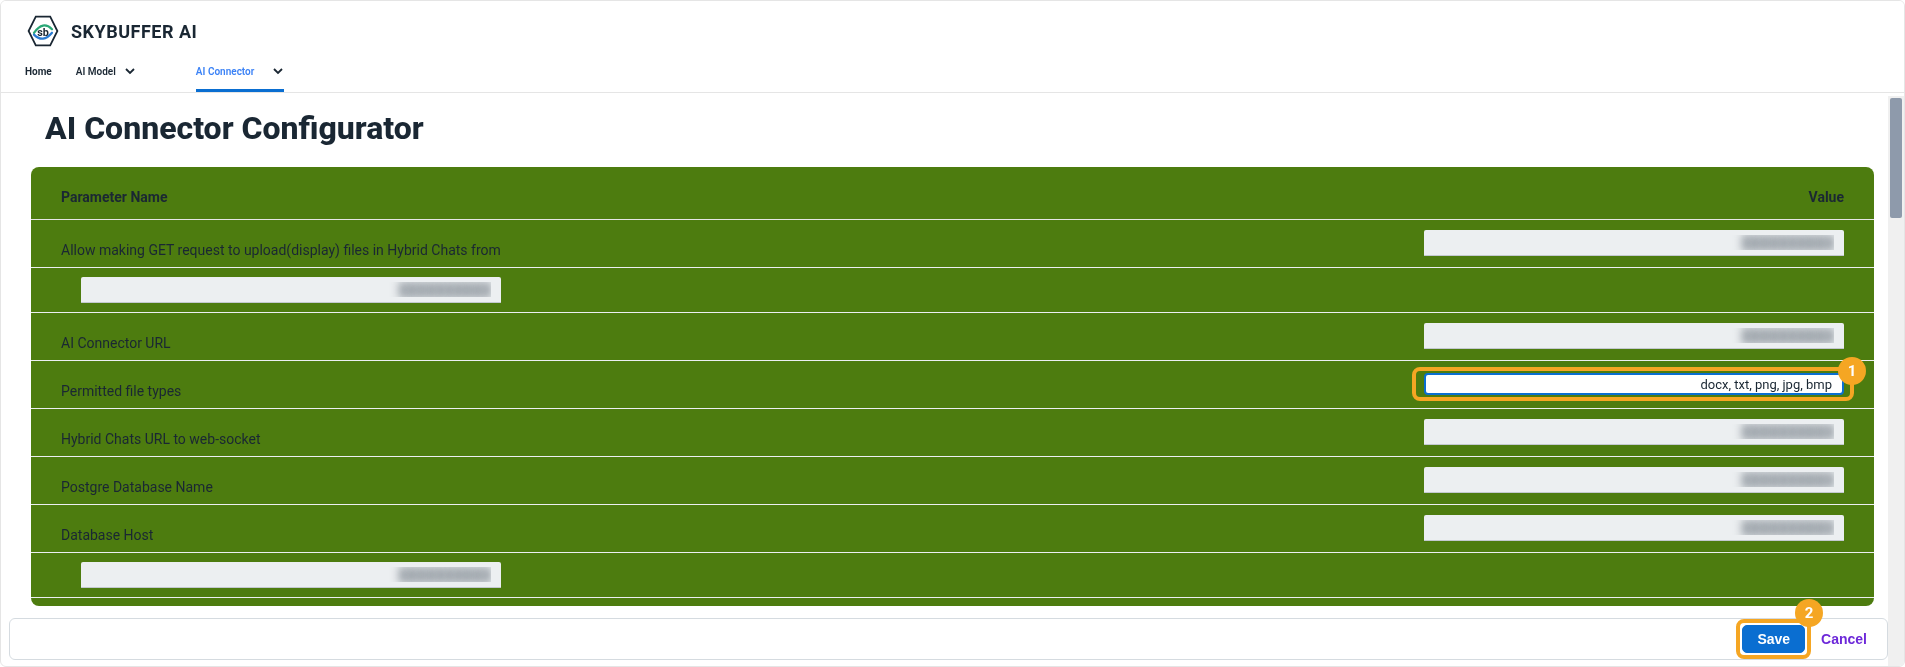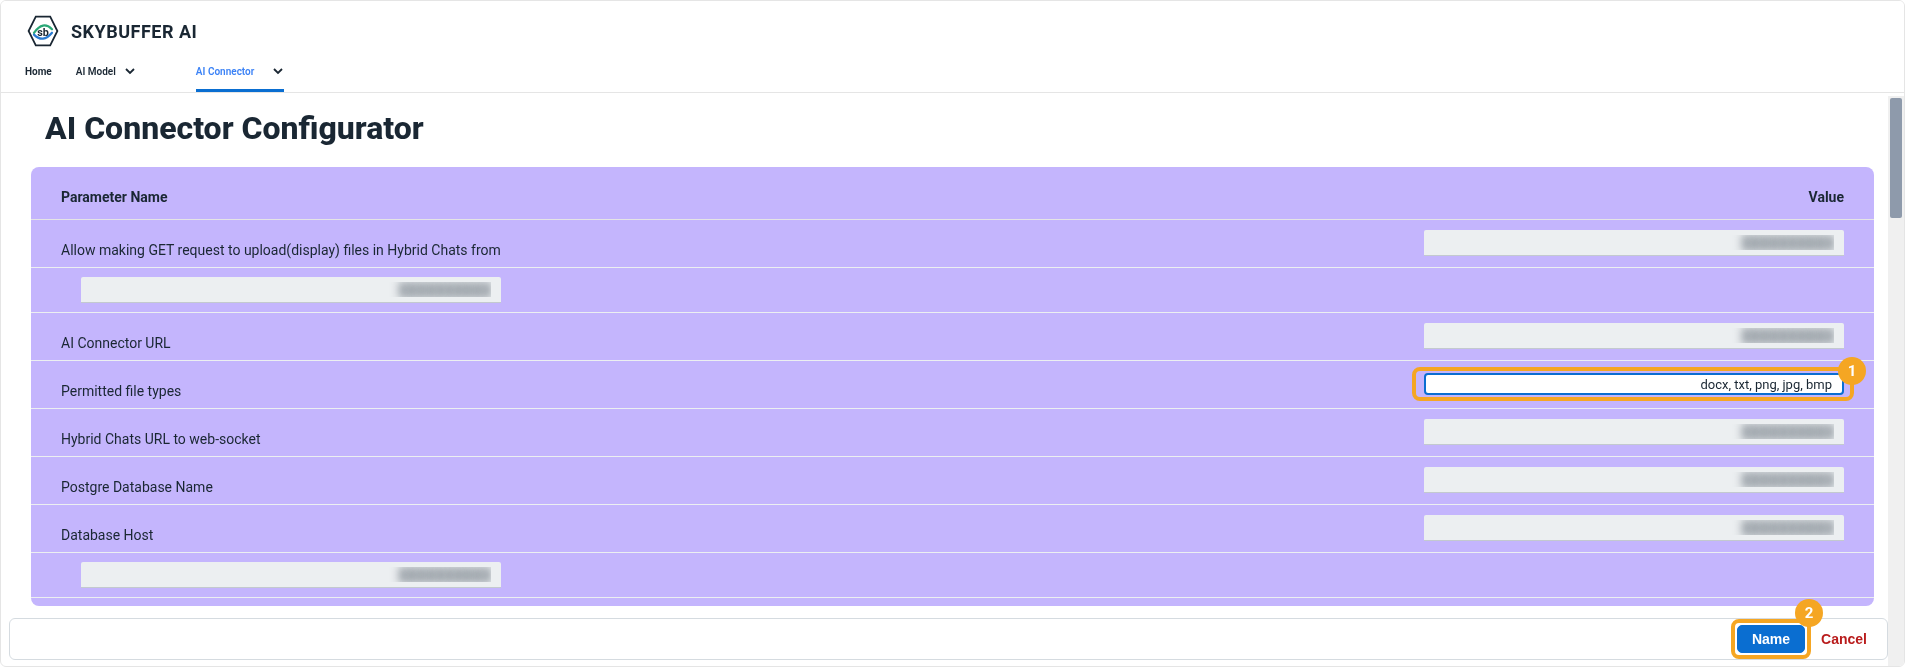--- a/index.html
+++ b/index.html
@@ -107,21 +107,21 @@
   
   .page-title {
     font-size: 32px;
     font-weight: 800;
     color: #1a2733;
     padding: 18px 44px 20px 44px;
   }
   
   .config-panel {
     margin: 0 30px;
-    background: #c4b5fd;
+    background: #4d7c0f;
     border-radius: 8px;
     padding: 0;
   }
   
   .config-table {
     width: 100%;
     padding: 8px 0;
   }
   
   .table-header-row {
@@ -251,21 +251,21 @@
     border-radius: 5px;
     padding: 5px 14px;
     font-size: 14px;
     font-weight: 600;
     cursor: pointer;
     position: relative;
   }
   
   .btn-cancel {
     background: transparent;
-    color: #b91c1c;
+    color: #6d28d9;
     border: none;
     padding: 5px 8px;
     font-size: 14px;
     font-weight: 600;
     cursor: pointer;
   }
   
   .save-highlight {
     position: absolute;
     border: 4px solid #f5a623;
@@ -411,20 +411,20 @@
       </div>
     </div>
   </div>
 
   <div class="scroll-track">
     <div class="scroll-thumb"></div>
   </div>
 
   <div class="footer-bar">
     <div style="position:relative;">
-      <button class="btn-save">Name</button>
+      <button class="btn-save">Save</button>
       <div class="save-highlight"></div>
       <div class="annotation-badge badge-2">2</div>
     </div>
     <button class="btn-cancel">Cancel</button>
   </div>
 
 </div>
 
 </body></html>

